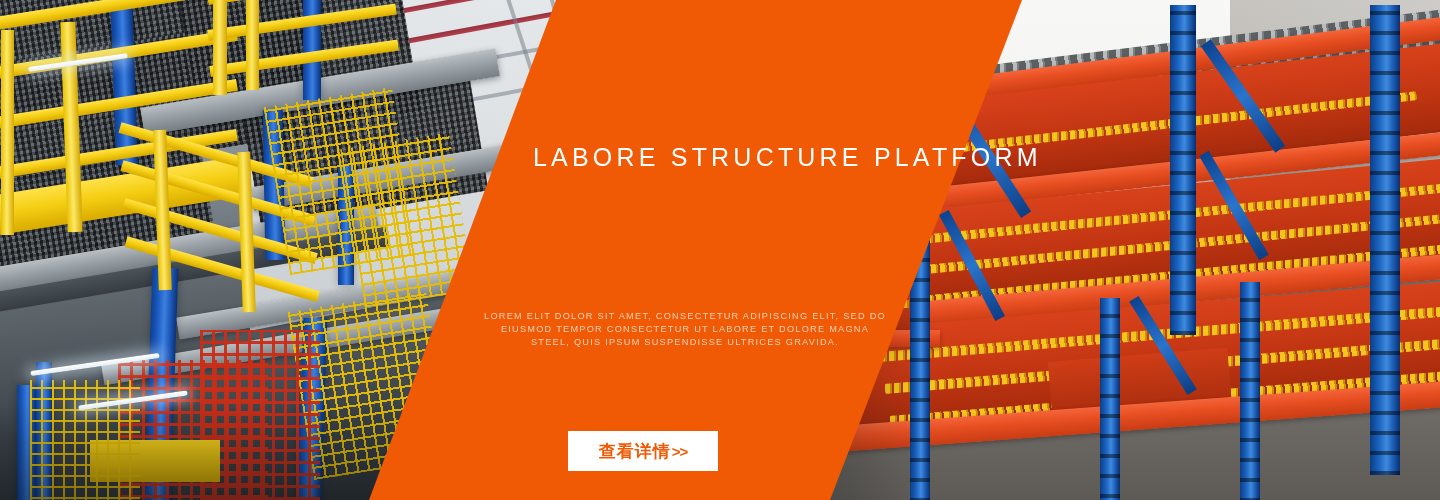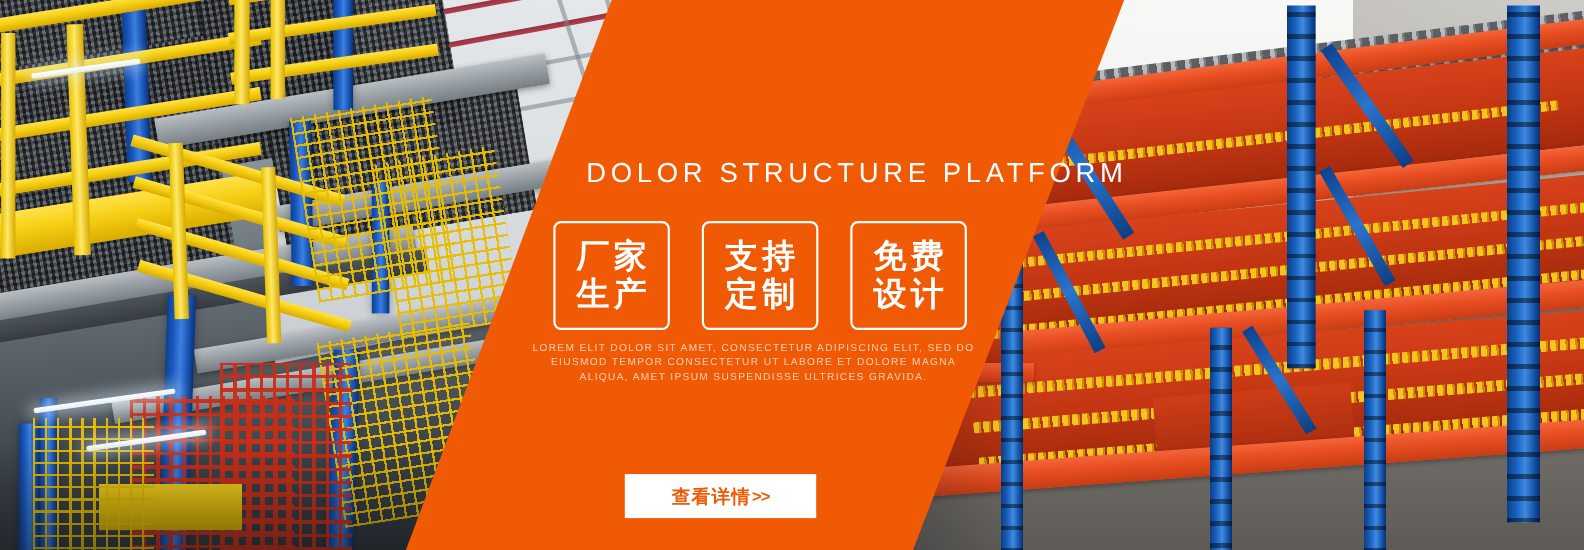--- a/index.html
+++ b/index.html
@@ -223,21 +223,21 @@
     position:absolute; left:470px; top:310px; width:430px;
     text-align:center;
     color:rgba(255,255,255,.70);
     font-size:9.2px; letter-spacing:1.25px; line-height:13.2px;
     white-space:nowrap;
   }
   .lorem div { white-space:nowrap; }
 
   .cta {
     position:absolute; left:568px; top:431px;
-    width:174px; height:40px;
+    width:150px; height:40px;
     background:#ffffff;
     display:flex; align-items:center; justify-content:center;
     color:#f05a05; font-size:17px; font-weight:bold;
     letter-spacing:1px;
   }
   .cta .arrows { font-size:15px; font-weight:bold; margin-left:1px; letter-spacing:-1px; }
 </style>
 </head>
 <body>
 
@@ -363,41 +363,27 @@
     <div class="pr-brace" style="left:378px; top:90px; width:130px; height:12px; transform:rotate(55deg);"></div>
     <div class="pr-brace" style="left:374px; top:200px; width:120px; height:11px; transform:rotate(60deg);"></div>
 
     <div class="pl-shade" style="left:0; top:0; width:120px; height:500px; background:linear-gradient(90deg, rgba(10,14,18,.28), rgba(10,14,18,0));"></div>
   </div>
 
   <div class="orange-panel"></div>
 
   <div class="content">
 
-    <div class="subhead">DOLOR STRUCTURE PLATFORM</div>
-
-    <div class="badges">
-      <div class="badge">
-        <span>厂家</span>
-        <span>生产</span>
-      </div>
-      <div class="badge">
-        <span>支持</span>
-        <span>定制</span>
-      </div>
-      <div class="badge">
-        <span>免费</span>
-        <span>设计</span>
-      </div>
-    </div>
+    <div class="subhead">LABORE STRUCTURE PLATFORM</div>
+
 
     <div class="lorem">
       <div>LOREM ELIT DOLOR SIT AMET, CONSECTETUR ADIPISCING ELIT, SED DO</div>
       <div>EIUSMOD TEMPOR CONSECTETUR UT LABORE ET DOLORE MAGNA</div>
-      <div>ALIQUA, AMET IPSUM SUSPENDISSE ULTRICES GRAVIDA.</div>
+      <div>STEEL, QUIS IPSUM SUSPENDISSE ULTRICES GRAVIDA.</div>
     </div>
 
     <div class="cta">
       <span>查看详情</span>
       <span class="arrows">&gt;&gt;</span>
     </div>
 
   </div>
 </div>
 

